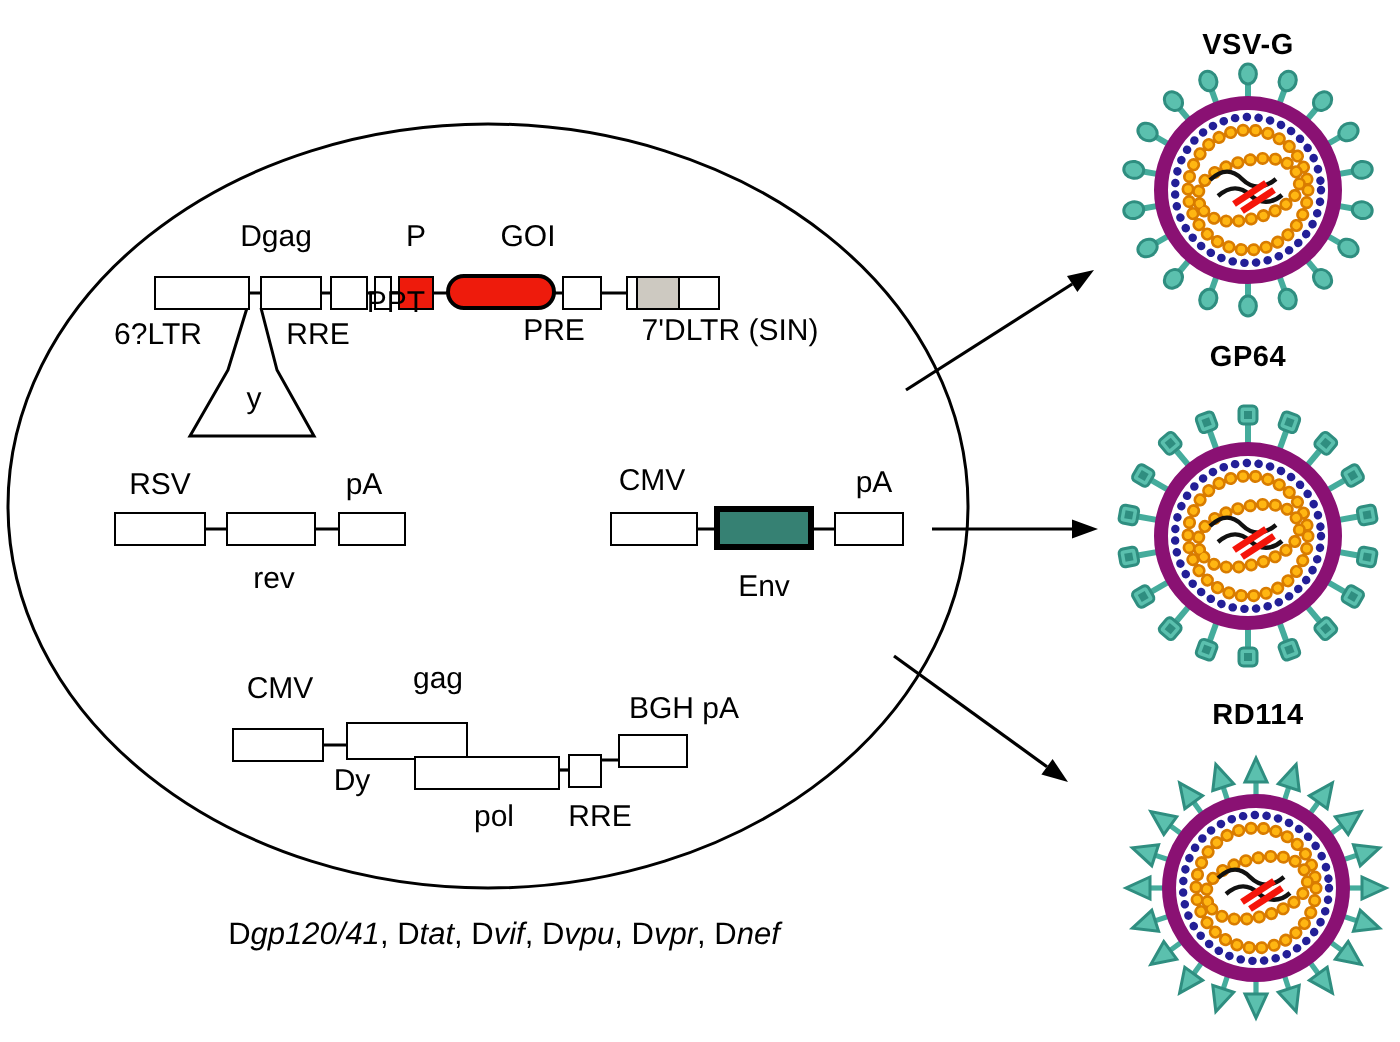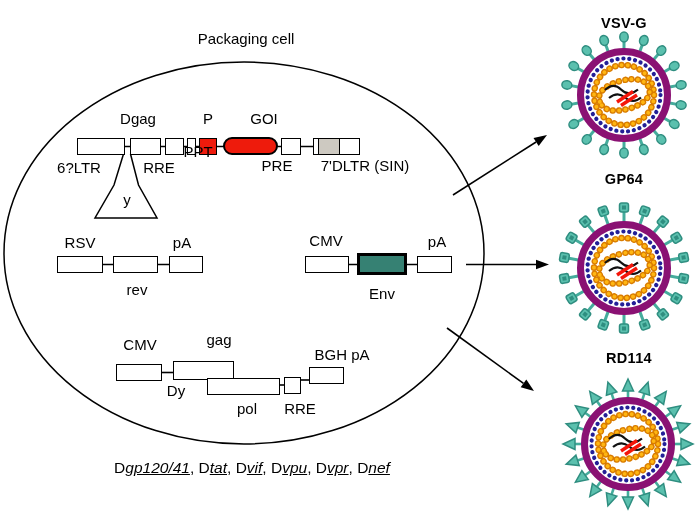--- a/index.html
+++ b/index.html
@@ -8,21 +8,21 @@
   #base-svg{position:absolute;left:0;top:0;z-index:0;}
   .virion{position:absolute;z-index:1;}
   .bx{position:absolute;box-sizing:border-box;background:#fff;border:1.6px solid #000;z-index:2;}
   .bx.red{background:#EE1B0C;}
   .bx.goi{border-radius:9px;border-width:2px;}
   .bx.env{background:#368173;border:3px solid #000;}
   .lbl{position:absolute;transform:translateX(-50%);font-size:15px;line-height:1.05;
        white-space:nowrap;z-index:3;}
   .vlabel{font-weight:bold;font-size:14.5px;letter-spacing:.3px;}
   .footnote{font-size:15.5px;}
-  .footnote i{font-style:italic;text-decoration:underline;}
+  .footnote i{font-style:italic;}
   .gray-seg{position:absolute;left:4px;top:0;width:22px;height:100%;background:#CDC9C1;
             border-left:1.5px solid #000;border-right:1.5px solid #000;box-sizing:border-box;}
 </style>
 </head>
 <body>
 
 <div id="stage">
 
   <svg id="base-svg" width="700" height="521" viewBox="0 0 700 521">
     <defs>
@@ -172,21 +172,20 @@
   <div class="bx" style="left:305px;top:256px;width:44px;height:17px"></div>
   <div class="bx env" style="left:357px;top:253px;width:50px;height:22px"></div>
   <div class="bx" style="left:417px;top:256px;width:35px;height:17px"></div>
 
   <div class="bx" style="left:116px;top:364px;width:46px;height:17px"></div>
   <div class="bx" style="left:173px;top:361px;width:61px;height:19px"></div>
   <div class="bx" style="left:207px;top:378px;width:73px;height:17px"></div>
   <div class="bx" style="left:284px;top:377px;width:17px;height:17px"></div>
   <div class="bx" style="left:309px;top:367px;width:35px;height:17px"></div>
 
-  <div class="lbl" style="left:246px;top:31px">Packaging cell</div>
 
   <div class="lbl" style="left:138px;top:111px">Dgag</div>
   <div class="lbl" style="left:208px;top:111px">P</div>
   <div class="lbl" style="left:264px;top:111px">GOI</div>
   <div class="lbl" style="left:79px;top:160px">6?LTR</div>
   <div class="lbl" style="left:159px;top:160px">RRE</div>
   <div class="lbl" style="left:198px;top:144px">PPT</div>
   <div class="lbl" style="left:277px;top:158px">PRE</div>
   <div class="lbl" style="left:365px;top:158px">7'DLTR (SIN)</div>
   <div class="lbl" style="left:127px;top:192px">y</div>

